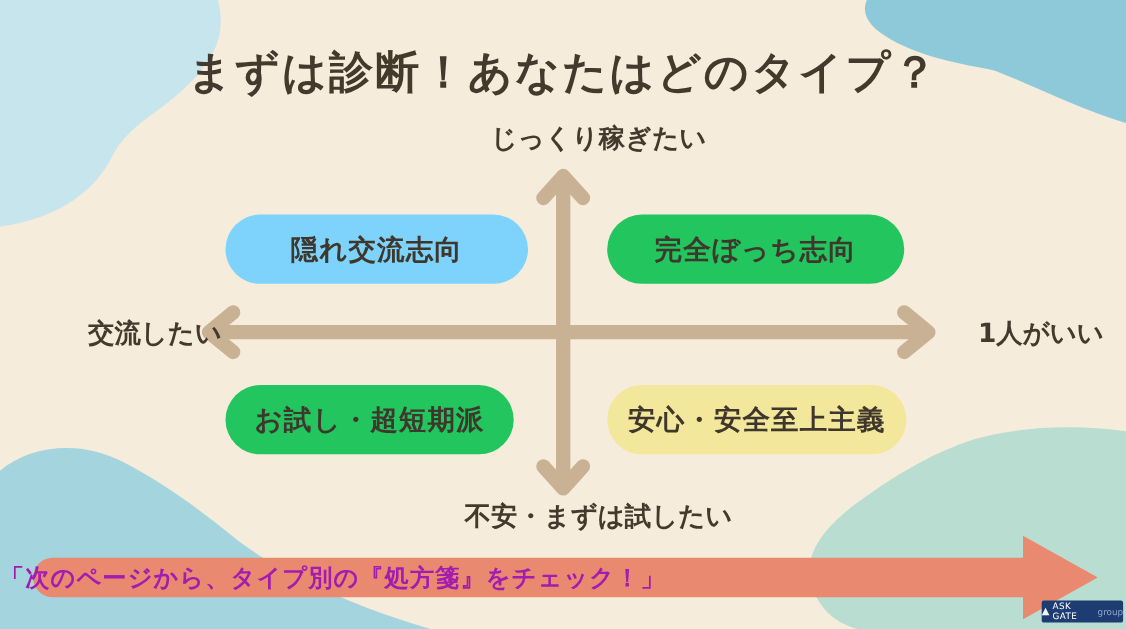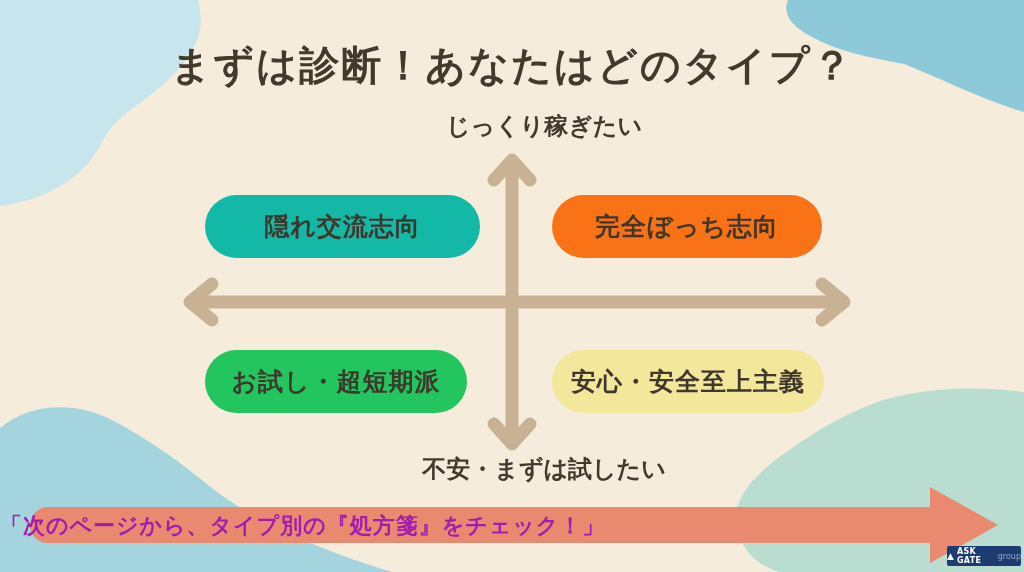--- a/index.html
+++ b/index.html
@@ -31,21 +31,21 @@
   .banner-text{
     position:absolute;left:0;top:511px;width:100%;text-align:left;
     font-size:22px;font-weight:700;letter-spacing:1px;color:#a21caf;
   }
   .logo-badge{
     position:absolute;left:947px;top:546px;width:74px;height:20px;
     background:var(--logo,#1d3c72);border-radius:2px;
     display:flex;align-items:center;justify-content:center;gap:3px;
   }
   .logo-tri{color:#f4f6fa;font-size:9px;line-height:1;}
-  .logo-brand{color:#ffffff;font-size:8px;font-weight:700;letter-spacing:.3px;}
+  .logo-brand{color:#ffffff;font-size:8px;font-weight:400;letter-spacing:.3px;}
   .logo-suffix{color:#8ea6cd;font-size:8px;}
 </style>
 </head>
 <body>
 
 <div class="stage" style="--bg: #f5ecdc; --ink: #43392d; --axis: #c9b294; --banner: #e98a70; --banner_text: #fdfbf6; --blob_top_left: #c6e5ec; --blob_top_right: #8ec9da; --blob_bottom_left: #a4d4dd; --blob_bottom_right: #b9ddd0; --logo: #1d3c72;">
 
   <svg class="bg-svg" width="1024" height="572" viewBox="0 0 1024 572" aria-hidden="true">
     <path fill="var(--blob_top_left,#c6e5ec)" d="M0,0 L198,0 C206,30 196,52 172,76 C142,106 118,112 102,142 C88,170 58,198 0,206 Z"></path>
     <path fill="var(--blob_top_right,#8ec9da)" d="M1024,0 L788,0 C782,14 792,26 810,36 C838,52 872,58 904,64 C940,78 978,98 1024,112 Z"></path>
@@ -60,24 +60,26 @@
       <line x1="512" y1="168" x2="512" y2="438"></line>
       <polyline points="494,180 512,160 530,180"></polyline>
       <polyline points="494,424 512,444 530,424"></polyline>
       <line x1="198" y1="302" x2="836" y2="302"></line>
       <polyline points="212,284 190,302 212,320"></polyline>
       <polyline points="822,284 844,302 822,320"></polyline>
     </g>
   </svg>
 
   <div class="axis-label axis-top">じっくり稼ぎたい</div>
+  <div class="axis-label axis-left">交流したい</div>
+  <div class="axis-label axis-right">1人がいい</div>
   <div class="axis-label axis-bottom">不安・まずは試したい</div>
 
-  <div class="pill pill-tl" style="background: #14b8a6;">隠れ交流志向</div>
-  <div class="pill pill-tr" style="background: #f97316;">完全ぼっち志向</div>
+  <div class="pill pill-tl" style="background: #7dd3fc;">隠れ交流志向</div>
+  <div class="pill pill-tr" style="background: #22c55e;">完全ぼっち志向</div>
   <div class="pill pill-bl" style="background: #22c55e;">お試し・超短期派</div>
   <div class="pill pill-br" style="background: rgb(243, 231, 156);">安心・安全至上主義</div>
 
   <svg class="banner-svg" width="1024" height="572" viewBox="0 0 1024 572" aria-hidden="true">
     <path fill="var(--banner,#e98a70)" d="M48,507 H930 V487 L998,525 L930,563 V543 H48 A18,18 0 0 1 30,525 A18,18 0 0 1 48,507 Z"></path>
   </svg>
   <div class="banner-text">「次のページから、タイプ別の『処方箋』をチェック！」</div>
 
   <div class="logo-badge">
     <span class="logo-tri">▲</span>

